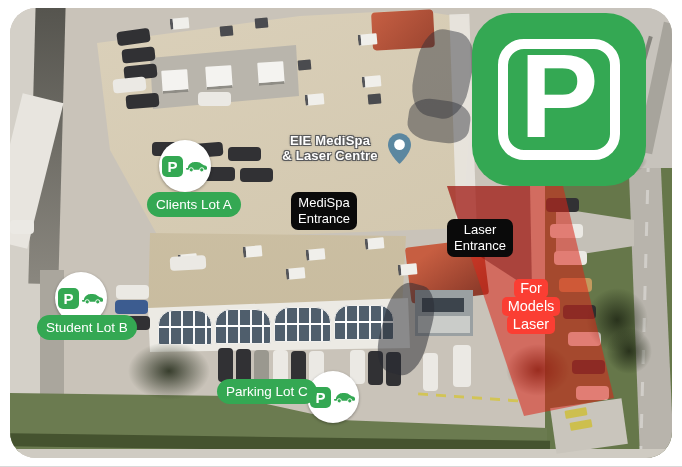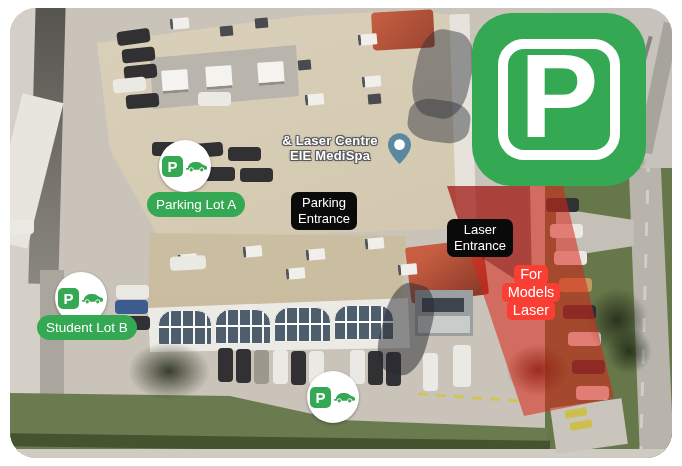--- a/index.html
+++ b/index.html
@@ -60,21 +60,21 @@
 
   .overlay-red{clip-path:polygon(437px 178px,553px 178px,604px 390px,514px 408px);background:rgba(216,36,24,.55);}
   .overlay-dark{clip-path:polygon(437px 178px,520px 178px,522px 282px,457px 240px);background:rgba(110,8,8,.4);}
 
   
   .place-label{position:absolute;left:262px;top:125px;width:116px;text-align:center;color:#fff;
     font-size:13px;font-weight:bold;line-height:15px;letter-spacing:.2px;
     text-shadow:-1px -1px 0 #58595b,1px -1px 0 #58595b,-1px 1px 0 #58595b,1px 1px 0 #58595b,0 0 3px #58595b;}
   .black-label{position:absolute;background:var(--label-black);color:#fff;border-radius:7px;
     padding:3px 7px;font-size:13px;line-height:16px;text-align:center;white-space:nowrap;}
-  .restricted{position:absolute;left:478px;top:258px;width:86px;display:flex;flex-direction:column;align-items:center;}
+  .restricted{position:absolute;left:478px;top:272px;width:86px;display:flex;flex-direction:column;align-items:center;}
   .restricted span{display:block;background:var(--red);color:#fff;font-size:14.5px;line-height:17px;
     padding:1px 6px;border-radius:5px;margin-top:-1px;white-space:nowrap;}
   .pill{position:absolute;background:var(--green);color:#fff;border-radius:13px;height:25px;line-height:25px;
     padding:0 9px;font-size:13.5px;white-space:nowrap;}
   .marker{position:absolute;width:52px;height:52px;border-radius:50%;background:#fff;
     display:flex;align-items:center;justify-content:center;gap:2px;box-shadow:0 1px 3px rgba(0,0,0,.35);}
   .psq{width:21px;height:21px;background:var(--green);border-radius:5px;color:#fff;font-weight:bold;font-size:15px;
     display:flex;align-items:center;justify-content:center;}
   .bigp{position:absolute;left:462px;top:5px;width:174px;height:173px;background:var(--green);border-radius:40px;}
   .bigp .inner{position:absolute;inset:26px;border:10px solid #fff;border-radius:26px;}
@@ -181,30 +181,30 @@
   <div class="tree" style="left:596px;top:320px;width:46px;height:46px;"></div>
   <div class="tree" style="left:584px;top:148px;width:54px;height:22px;transform:rotate(-15deg);"></div>
   <div class="shadow" style="left:405px;top:22px;width:56px;height:88px;transform:rotate(12deg);"></div>
   <div class="shadow" style="left:398px;top:92px;width:62px;height:42px;transform:rotate(8deg);"></div>
   <div class="shadow" style="left:372px;top:275px;width:48px;height:92px;transform:rotate(15deg);background:rgba(40,42,50,.5);"></div>
 
   <div class="layer overlay-red"></div>
   <div class="layer overlay-dark"></div>
 
   <div class="place-label">
+    <div>EIE MediSpa</div>
     <div>&amp; Laser Centre</div>
-    <div>EIE MediSpa</div>
   </div>
   <svg class="abs" style="left:378px;top:125px;" width="23" height="31" viewBox="0 0 24 32">
     <path d="M12 0C5.4 0 0 5.4 0 12c0 9 12 20 12 20s12-11 12-20C24 5.4 18.6 0 12 0z" fill="#5b87a0"></path>
     <circle cx="12" cy="12" r="5.6" fill="#ffffff"></circle>
   </svg>
 
   <div class="black-label" style="left:281px;top:184px;">
-    <div>Parking</div>
+    <div>MediSpa</div>
     <div>Entrance</div>
   </div>
   <div class="black-label" style="left:437px;top:211px;">
     <div>Laser</div>
     <div>Entrance</div>
   </div>
 
   <div class="restricted">
     <span>For</span>
     <span>Models</span>
@@ -212,40 +212,41 @@
   </div>
 
   <div class="marker" style="left:149px;top:132px;">
     <span class="psq">P</span>
     <svg width="23" height="14" viewBox="0 0 24 14">
       <path d="M3 9c0-2 1.5-4.5 4-5.5C9 2.7 14 2.7 16.5 4 18 4.8 19 6 21 6.6 22.6 7.1 23 8 23 9.3c0 1-.6 1.7-1.6 1.7H2.2C1.3 11 .9 10.2 1 9.4 1.1 9.1 2 9 3 9z" fill="#34a853"></path>
       <circle cx="6.5" cy="11" r="2.2" fill="#34a853" stroke="#fff" stroke-width="1"></circle>
       <circle cx="17.5" cy="11" r="2.2" fill="#34a853" stroke="#fff" stroke-width="1"></circle>
     </svg>
   </div>
-  <div class="pill" style="left:137px;top:184px;">Parking Lot A</div>
+  <div class="pill" style="left:137px;top:184px;">Clients Lot A</div>
 
   <div class="marker" style="left:45px;top:264px;">
     <span class="psq">P</span>
     <svg width="23" height="14" viewBox="0 0 24 14">
       <path d="M3 9c0-2 1.5-4.5 4-5.5C9 2.7 14 2.7 16.5 4 18 4.8 19 6 21 6.6 22.6 7.1 23 8 23 9.3c0 1-.6 1.7-1.6 1.7H2.2C1.3 11 .9 10.2 1 9.4 1.1 9.1 2 9 3 9z" fill="#34a853"></path>
       <circle cx="6.5" cy="11" r="2.2" fill="#34a853" stroke="#fff" stroke-width="1"></circle>
       <circle cx="17.5" cy="11" r="2.2" fill="#34a853" stroke="#fff" stroke-width="1"></circle>
     </svg>
   </div>
   <div class="pill" style="left:27px;top:307px;">Student Lot B</div>
 
   <div class="marker" style="left:297px;top:363px;">
     <span class="psq">P</span>
     <svg width="23" height="14" viewBox="0 0 24 14">
       <path d="M3 9c0-2 1.5-4.5 4-5.5C9 2.7 14 2.7 16.5 4 18 4.8 19 6 21 6.6 22.6 7.1 23 8 23 9.3c0 1-.6 1.7-1.6 1.7H2.2C1.3 11 .9 10.2 1 9.4 1.1 9.1 2 9 3 9z" fill="#34a853"></path>
       <circle cx="6.5" cy="11" r="2.2" fill="#34a853" stroke="#fff" stroke-width="1"></circle>
       <circle cx="17.5" cy="11" r="2.2" fill="#34a853" stroke="#fff" stroke-width="1"></circle>
     </svg>
   </div>
+  <div class="pill" style="left:207px;top:371px;">Parking Lot C</div>
 
   <div class="bigp">
     <div class="inner"></div>
     <div class="letter">P</div>
   </div>
 
 </div>
 </div>
 
 </body></html>

